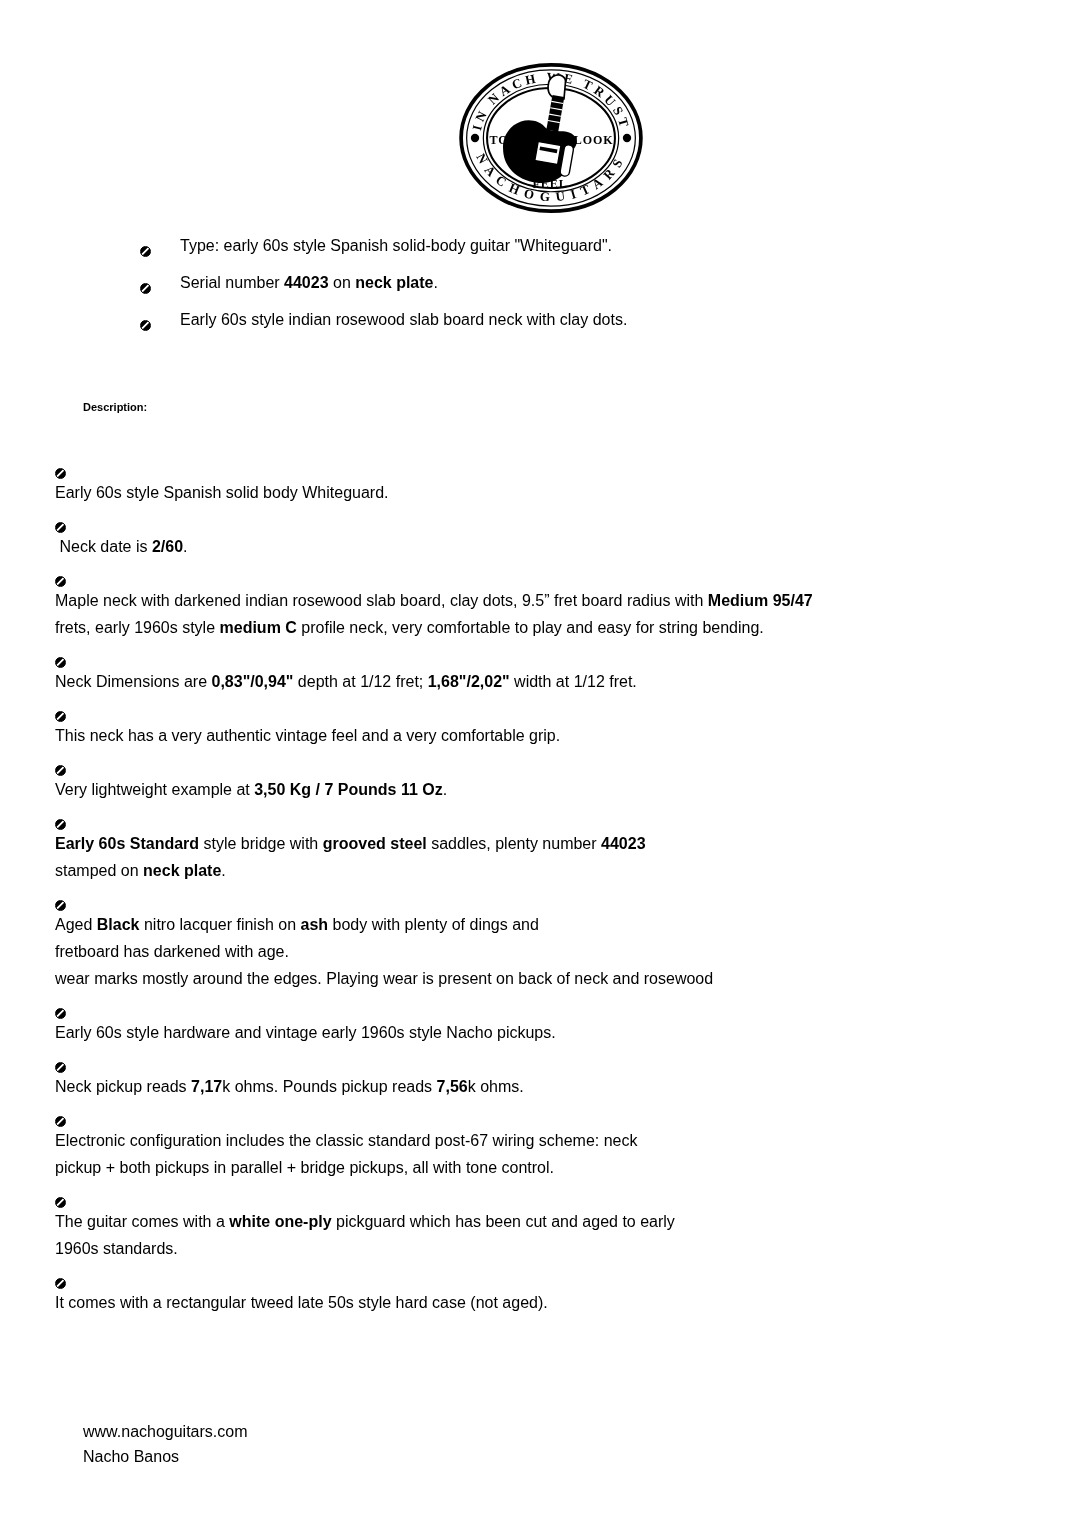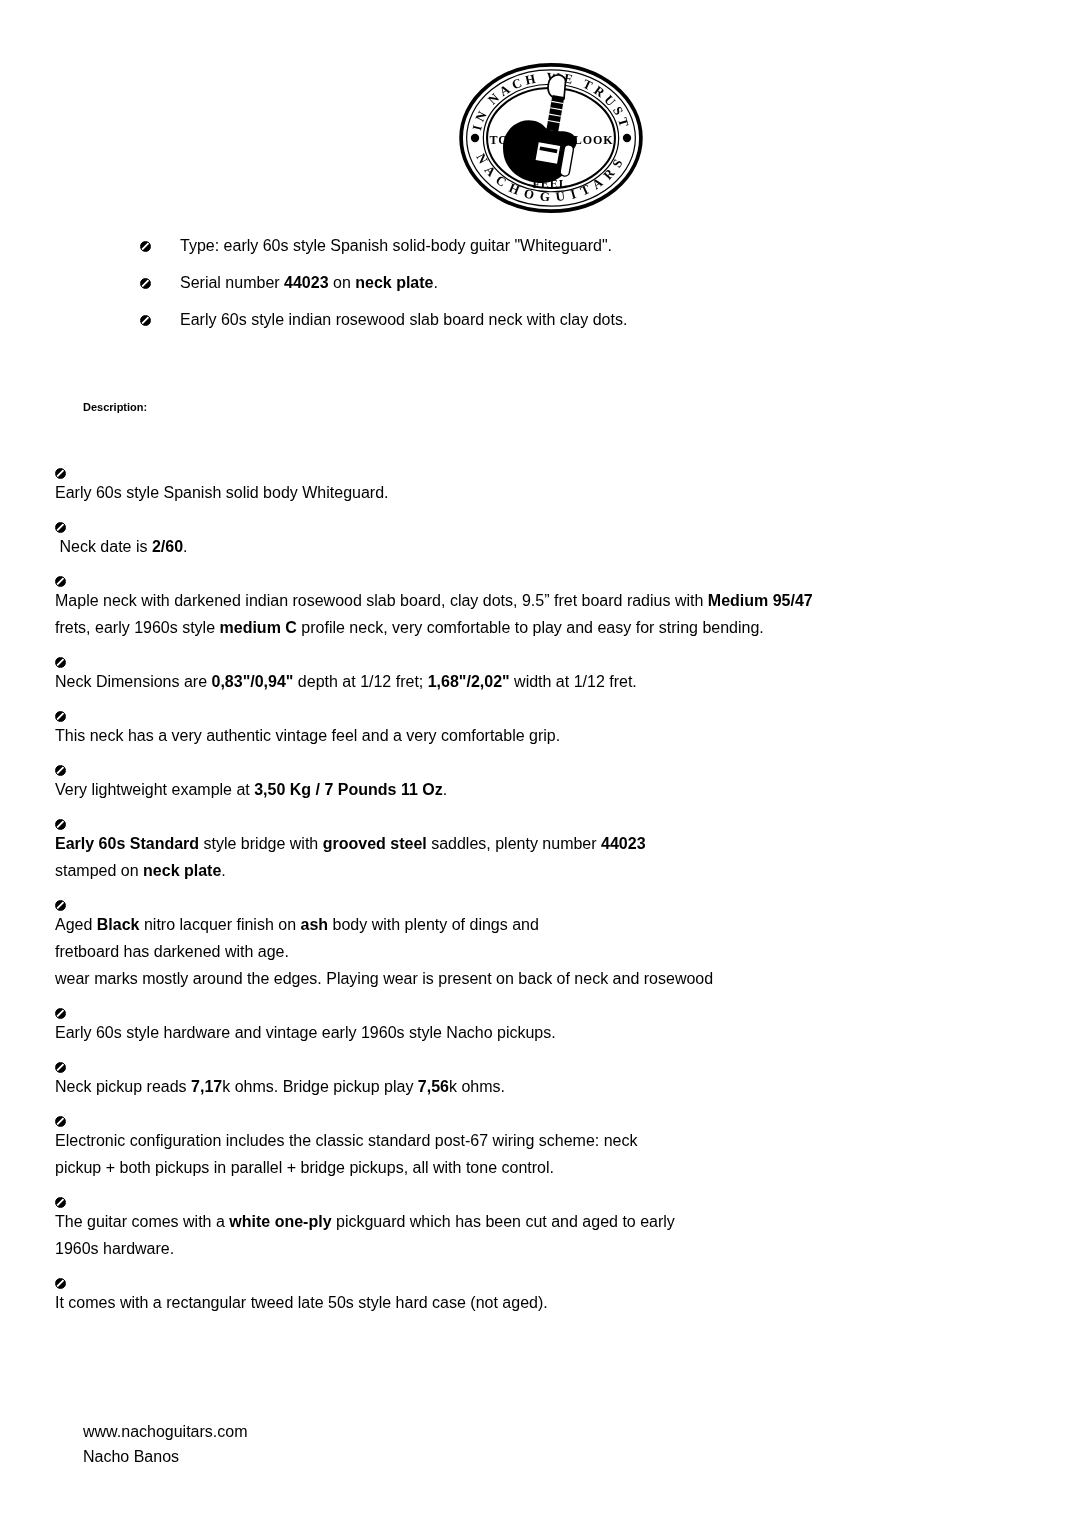--- a/index.html
+++ b/index.html
@@ -9,21 +9,21 @@
     position:relative;overflow:hidden;
   }
   .logo-wrap{display:flex;justify-content:center;padding-top:62px;}
   .logo-wrap svg{transform:translateX(9px);}
   .arc-text{font-family:"Liberation Serif",serif;font-weight:bold;font-size:14px;letter-spacing:4px;fill:#000;}
   .arc-text-bottom{font-family:"Liberation Serif",serif;font-weight:bold;font-size:14px;letter-spacing:7px;fill:#000;}
   .stamp-label{font-family:"Liberation Serif",serif;font-weight:600;font-size:13px;letter-spacing:1px;fill:#000;}
   ul{list-style:none;margin:0;padding:0;}
   li{display:flex;align-items:flex-start;}
   .top-list{margin:20px 0 0 140px;}
-  .top-list li{margin-bottom:14px;line-height:23px;}
+  .top-list li{margin-bottom:14px;line-height:23px;align-items:flex-end;}
   .top-list .glyph{margin-right:29px;}
   .main-list{margin:48px 0 0 55px;}
   .main-list li{margin-bottom:9px;line-height:27px;flex-direction:column;}
   .main-list .glyph{margin-right:17px;}
   .glyph{
     flex:0 0 auto;width:9px;height:9px;border-radius:50%;margin-top:7px;
     background:linear-gradient(135deg,#000 38%,#fff 42%,#fff 52%,#000 58%);
     border:1px solid #000;
   }
   .heading{margin:70px 0 0 83px;font-weight:bold;font-size:11px;}
@@ -154,35 +154,35 @@
       </li>
       <li>
         <span class="glyph"></span>
         <span class="li-text">
           <div class="line"><span>Early 60s style hardware and vintage early 1960s style Nacho pickups.</span></div>
         </span>
       </li>
       <li>
         <span class="glyph"></span>
         <span class="li-text">
-          <div class="line"><span>Neck pickup reads </span><b>7,17</b><span>k ohms. Bridge pickup play </span><b>7,56</b><span>k ohms.</span></div>
+          <div class="line"><span>Neck pickup reads </span><b>7,17</b><span>k ohms. Pounds pickup reads </span><b>7,56</b><span>k ohms.</span></div>
         </span>
       </li>
       <li>
         <span class="glyph"></span>
         <span class="li-text">
           <div class="line"><span>Electronic configuration includes the classic standard post-67 wiring scheme: neck</span></div>
           <div class="line"><span>pickup + both pickups in parallel + bridge pickups, all with tone control.</span></div>
         </span>
       </li>
       <li>
         <span class="glyph"></span>
         <span class="li-text">
           <div class="line"><span>The guitar comes with a </span><b>white one-ply</b><span> pickguard which has been cut and aged to early</span></div>
-          <div class="line"><span>1960s hardware.</span></div>
+          <div class="line"><span>1960s standards.</span></div>
         </span>
       </li>
       <li>
         <span class="glyph"></span>
         <span class="li-text">
           <div class="line"><span>It comes with a rectangular tweed late 50s style hard case (not aged).</span></div>
         </span>
       </li>
     </ul>
 

